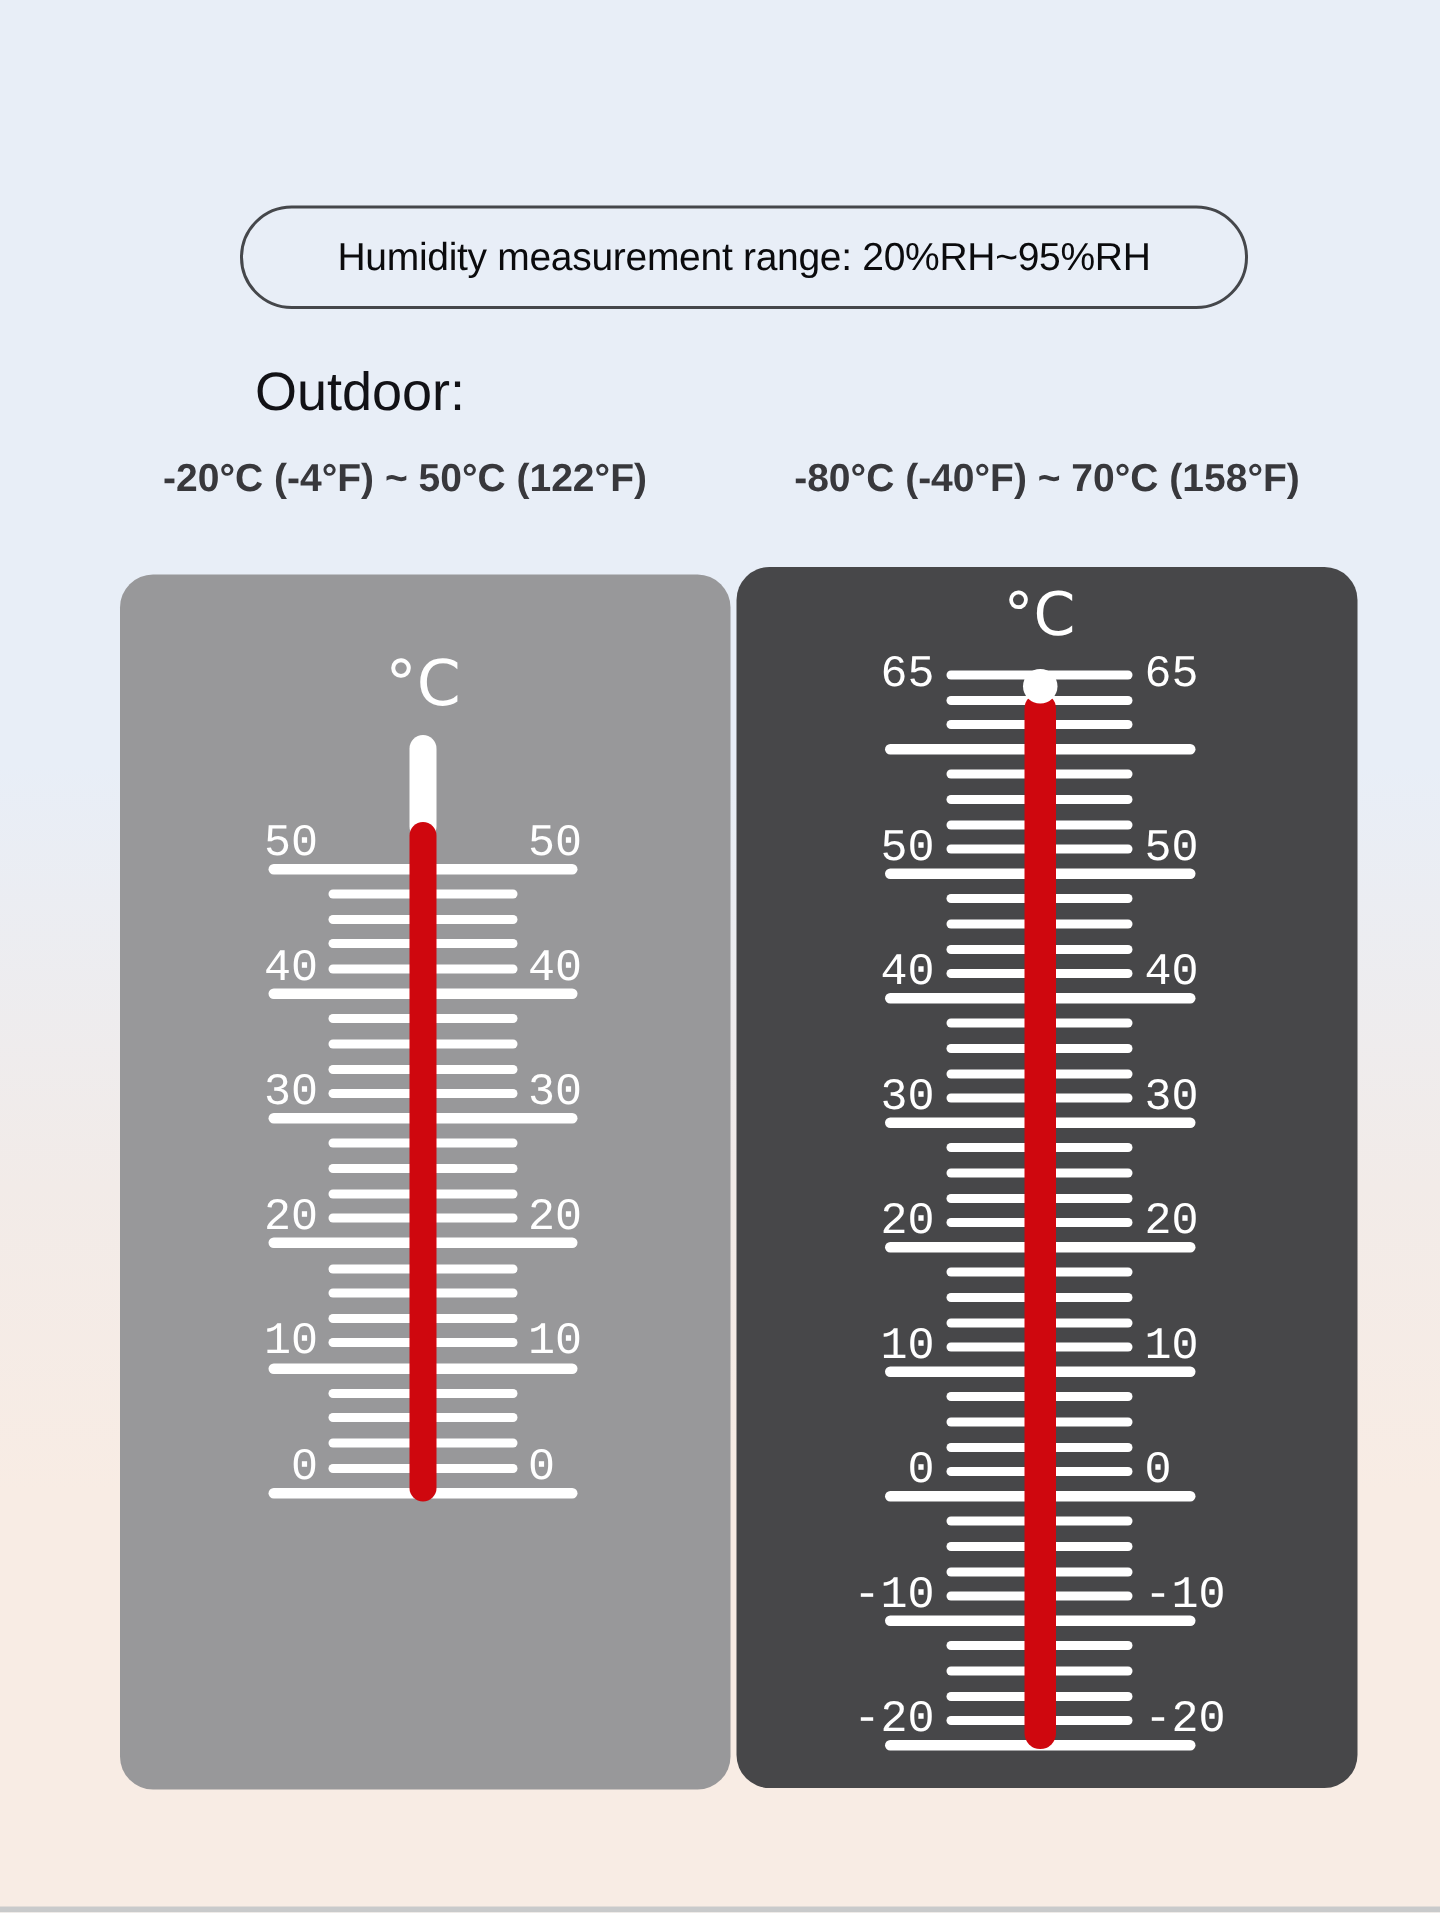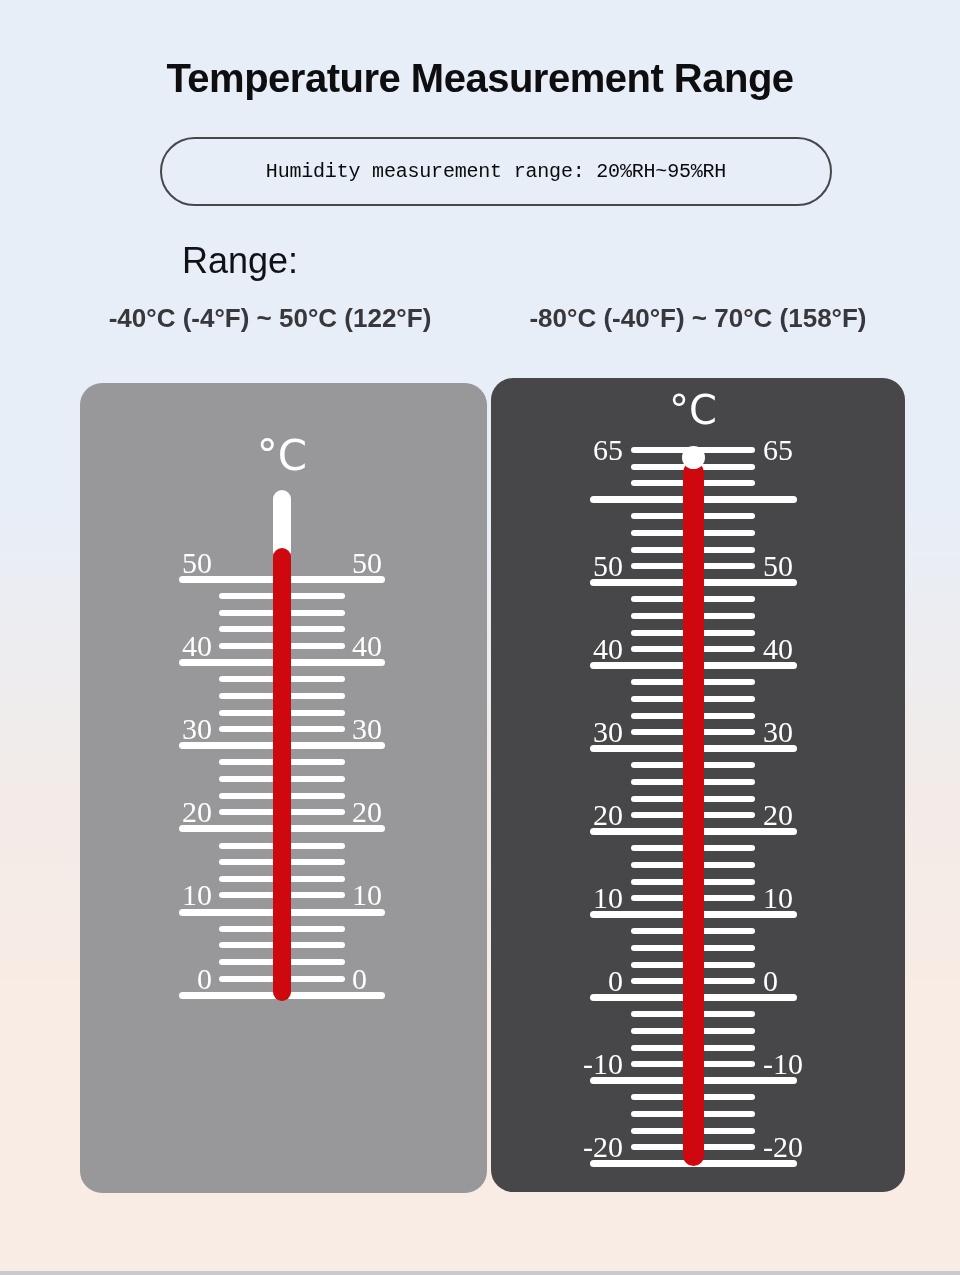--- a/index.html
+++ b/index.html
@@ -16,21 +16,21 @@
     font-size:40px;font-weight:bold;letter-spacing:-0.5px;
     color:var(--title-text);
   }
   .pill{
     position:absolute;left:160px;top:137px;width:672px;height:69px;
     box-sizing:border-box;
     border:2.5px solid var(--pill-border);
     border-radius:40px;
     display:flex;align-items:center;justify-content:center;
   }
-  .pill span{font-size:20px;color:#0b0b0d;letter-spacing:-0.2px;font-family:Liberation Mono, monospace;}
+  .pill span{font-size:26px;color:#0b0b0d;letter-spacing:-0.2px;}
   .loc{
     position:absolute;top:240px;width:420px;
     text-align:center;font-size:36px;color:var(--body-text);
   }
   .loc.indoor{left:30px;}
   .loc.outdoor{left:490px;}
   .range{
     position:absolute;top:303px;
     text-align:center;font-size:26px;font-weight:bold;color:var(--range-text);
   }
@@ -42,42 +42,41 @@
   .t-unit{
     position:absolute;text-align:center;color:var(--scale-white);
     font-family:"DejaVu Sans",sans-serif;line-height:1.1;
   }
   .t-line{position:absolute;background:var(--scale-white);z-index:1;}
   .t-major{border-radius:4px;}
   .t-minor{border-radius:3px;}
   .t-lab{
     position:absolute;z-index:1;height:32px;line-height:32px;
     color:var(--scale-white);font-size:30px;
-    font-family:Liberation Serif, serif;
+    font-family:Liberation Mono, monospace;
   }
   .t-lab-left{text-align:right;}
   .t-lab-right{text-align:left;}
   .t-white{position:absolute;background:var(--scale-white);z-index:2;}
   .t-red{position:absolute;background:var(--mercury);z-index:3;}
   .t-dot{position:absolute;background:var(--scale-white);border-radius:50%;z-index:4;}
   .bottom-edge{position:absolute;left:0;right:0;bottom:0;height:4px;background:var(--bottom-edge);opacity:.75;}
 </style>
 </head>
 <body>
 
 <div class="stage" id="stage" style="--bg-top: #e8eef7; --bg-bottom: #f8ece4; --indoor-panel: #98989a; --outdoor-panel: #474749; --mercury: #cf070e; --scale-white: #ffffff; --title-text: #0e0e10; --body-text: #121216; --range-text: #38383c; --pill-border: #45474b; --bottom-edge: #b9bfc3;">
-  <div class="title">Temperature Measurement Range</div>
 
   <div class="pill">
     <span>Humidity measurement range: 20%RH~95%RH</span>
   </div>
 
-  <div class="loc indoor">Range:</div>
+  <div class="loc indoor">Outdoor:</div>
 
-  <div class="range indoor">-40°C (-4°F) ~ 50°C (122°F)</div>
+  <div class="range indoor">-20°C (-4°F) ~ 50°C (122°F)</div>
   <div class="range outdoor">-80°C (-40°F) ~ 70°C (158°F)</div>
 
   <div class="panel" id="therm-0">
       <div class="t-unit" style="left: 122px; width: 160px; top: 50px; font-size: 42px;">°C</div>
       <div class="t-lab t-lab-left" style="left: 0px; width: 132px; top: 164px;">50</div>
       <div class="t-lab t-lab-right" style="left: 272px; width: 135px; top: 164px;">50</div>
       <div class="t-line t-major" style="left: 99px; top: 193.12px; width: 206px; height: 7px;"></div>
       <div class="t-line t-minor" style="left: 139px; top: 210.24px; width: 126px; height: 6px;"></div>
       <div class="t-line t-minor" style="left: 139px; top: 226.86px; width: 126px; height: 6px;"></div>
       <div class="t-line t-minor" style="left: 139px; top: 243.48px; width: 126px; height: 6px;"></div>

